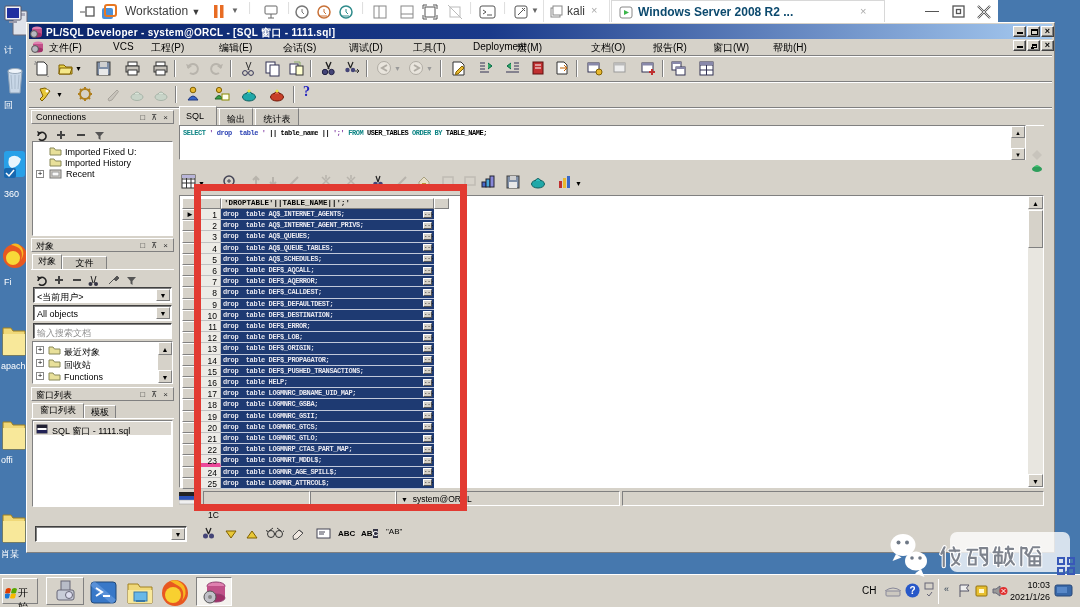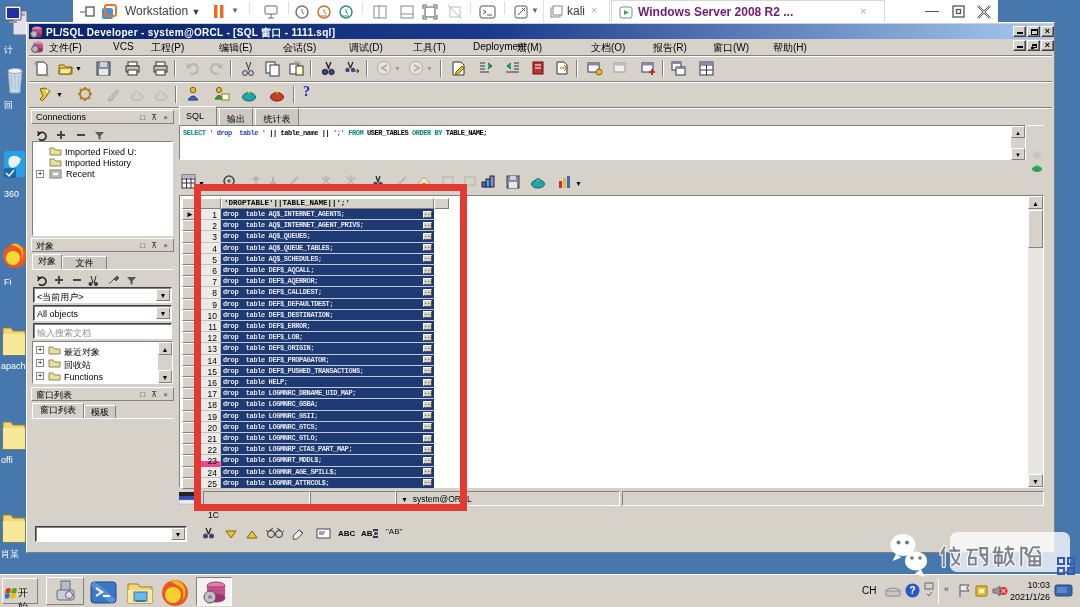--- a/index.html
+++ b/index.html
@@ -138,21 +138,21 @@
         <rect x="3" y="1" width="9" height="9" fill="#fff" stroke="#888"></rect>
       </svg>
    <span class="abs" style="left:23px;top:4px;font-size:12px;">kali</span>
    <span class="abs" style="left:47px;top:4px;color:#aaa;font-size:11px;">×</span>
  </div>
  <div class="abs" style="left:538px;top:0px;width:274px;height:22px;border:1px solid #d8d8d8;border-bottom:none;background:#fff;">
    <svg class="abs" style="left:7px;top:5px" width="14" height="13">
         <rect x="1" y="1" width="12" height="11" rx="2" fill="none" stroke="#888"></rect>
         <path d="M5 4 l5 2.5 -5 2.5 z" fill="#3bb54a"></path>
       </svg>
-   <span class="abs" style="left:26px;top:4px;font-size:12px;font-weight:bold;color:#701a75;">Windows Server 2008 R2 ...</span>
+   <span class="abs" style="left:26px;top:4px;font-size:12px;font-weight:bold;color:#0c4a6e;">Windows Server 2008 R2 ...</span>
    <span class="abs" style="left:248px;top:4px;color:#aaa;font-size:11px;">×</span>
  </div>
 
  <span class="abs" style="left:852px;top:2px;color:#555;font-size:14px;">—</span>
  <svg class="abs" style="left:878px;top:4px" width="16" height="16">
       <rect x="2" y="2" width="11" height="11" fill="none" stroke="#555" stroke-width="1.3"></rect>
       <rect x="5.5" y="5.5" width="4" height="4" fill="none" stroke="#555" stroke-width="1.3"></rect>
     </svg>
  <svg class="abs" style="left:902px;top:3px" width="18" height="18">
       <path d="M3 3 L15 15 M15 3 L3 15" stroke="#555" stroke-width="2.2" fill="none"></path>
@@ -466,20 +466,29 @@
         <div class="abs" style="right:0;top:0;width:14px;height:41px;background:#d6d2c9;">
           <div class="abs ras gray" style="left:0;top:0;width:14px;height:13px;text-align:center;font-size:7px;line-height:13px;">▲</div>
           <div class="abs ras gray" style="left:0;bottom:0;width:14px;height:13px;text-align:center;font-size:7px;line-height:13px;">▼</div>
         </div>
       </div>
 
       <div class="pnl-title" style="top:277px;">窗口列表<span class="pnl-btns">□ ⊼ ×</span></div>
       <div class="tab-act" style="left:1px;top:293px;width:52px;height:15px;">窗口列表</div>
       <div class="tab-in" style="left:53px;top:295px;width:32px;height:13px;">模板</div>
       <div class="abs" style="left:0;top:308px;right:0;height:1px;background:#fff;"></div>
+      <div class="abs sunk" style="left:1px;top:310px;width:141px;height:87px;background:#fff;font-size:9px;">
+        <div class="abs" style="left:1px;top:1px;right:1px;height:13px;background:#dcd8d0;"></div>
+        <svg class="abs" style="left:3px;top:3px" width="12" height="10">
+            <rect x="1" y="1" width="10" height="8" fill="#fff" stroke="#334"></rect>
+            <rect x="1" y="1" width="10" height="3" fill="#223"></rect>
+            <rect x="1" y="6" width="10" height="3" fill="#225"></rect>
+          </svg>
+        <span class="abs" style="left:19px;top:4px;">SQL 窗口 - 1111.sql</span>
+      </div>
     </div>
     <div class="abs" id="rightarea" style="left:150px;top:1px;right:8px;height:398px;">
 
       <div class="tab-act" style="left:0px;top:-3px;width:38px;height:19px;text-align:left;padding:4px 0 0 6px;">SQL</div>
       <div class="tab-in" style="left:40px;top:-1px;width:34px;height:17px;padding-top:4px;">输出</div>
       <div class="tab-in" style="left:76px;top:-1px;width:44px;height:17px;padding-top:4px;">统计表</div>
       <div class="abs" style="left:0;top:16px;right:0;height:1px;background:#fff;"></div>
 
       <div class="abs sunk" style="left:0px;top:16px;width:847px;height:35px;background:#fff;">
         <div style="position:absolute;left:3px;top:3px;font-family:'Liberation Mono',monospace;font-size:7px;letter-spacing:-0.45px;font-weight:bold;white-space:pre;color:#000;"><span style="color:#0e8484;">SELECT</span> <span style="color:#7a2f9e;">'</span><span style="color:#2d44b4;"> drop  table </span><span style="color:#7a2f9e;">'</span> || table_name || <span style="color:#7a2f9e;">';'</span> <span style="color:#0e8484;">FROM</span> USER_TABLES <span style="color:#0e8484;">ORDER BY</span> TABLE_NAME;</div>
@@ -630,21 +639,21 @@
 <div class="abs" style="left:2px;top:311.8px;width:15px;height:11.2px;background:#d6d2c9;border:1px solid #808080;border-top-color:#fff;border-left-color:#fff;"></div>
 <div class="abs" style="left:17px;top:311.8px;width:24px;height:11.2px;background:#ecebe6;border-right:1px solid #c0c0c0;border-bottom:1px solid #c0c0c0;font-size:8.5px;text-align:right;padding:1px 3px 0 0;color:#000;">20</div>
 <div class="abs" style="left:41px;top:311.8px;width:213px;height:11.2px;background:#1e3a72;border-bottom:1px solid #c0c8da;color:#e6e6ee;font-family:'Liberation Mono',monospace;font-size:7px;letter-spacing:-0.4px;font-weight:bold;padding:1px 0 0 2px;white-space:nowrap;overflow:hidden;">drop&nbsp;&nbsp;table LOGMNRC_GTCS;<span style="position:absolute;right:2px;top:1.5px;width:9px;height:7px;background:#d6d2c9;border:1px solid #fff;border-right-color:#555;border-bottom-color:#555;font-size:6px;line-height:4px;text-align:center;color:#000;">...</span></div>
 <div class="abs" style="left:2px;top:323.0px;width:15px;height:11.2px;background:#d6d2c9;border:1px solid #808080;border-top-color:#fff;border-left-color:#fff;"></div>
 <div class="abs" style="left:17px;top:323.0px;width:24px;height:11.2px;background:#ecebe6;border-right:1px solid #c0c0c0;border-bottom:1px solid #c0c0c0;font-size:8.5px;text-align:right;padding:1px 3px 0 0;color:#000;">21</div>
 <div class="abs" style="left:41px;top:323.0px;width:213px;height:11.2px;background:#1e3a72;border-bottom:1px solid #c0c8da;color:#e6e6ee;font-family:'Liberation Mono',monospace;font-size:7px;letter-spacing:-0.4px;font-weight:bold;padding:1px 0 0 2px;white-space:nowrap;overflow:hidden;">drop&nbsp;&nbsp;table LOGMNRC_GTLO;<span style="position:absolute;right:2px;top:1.5px;width:9px;height:7px;background:#d6d2c9;border:1px solid #fff;border-right-color:#555;border-bottom-color:#555;font-size:6px;line-height:4px;text-align:center;color:#000;">...</span></div>
 <div class="abs" style="left:2px;top:334.2px;width:15px;height:11.2px;background:#d6d2c9;border:1px solid #808080;border-top-color:#fff;border-left-color:#fff;"></div>
 <div class="abs" style="left:17px;top:334.2px;width:24px;height:11.2px;background:#ecebe6;border-right:1px solid #c0c0c0;border-bottom:1px solid #c0c0c0;font-size:8.5px;text-align:right;padding:1px 3px 0 0;color:#000;">22</div>
 <div class="abs" style="left:41px;top:334.2px;width:213px;height:11.2px;background:#1e3a72;border-bottom:1px solid #c0c8da;color:#e6e6ee;font-family:'Liberation Mono',monospace;font-size:7px;letter-spacing:-0.4px;font-weight:bold;padding:1px 0 0 2px;white-space:nowrap;overflow:hidden;">drop&nbsp;&nbsp;table LOGMNRP_CTAS_PART_MAP;<span style="position:absolute;right:2px;top:1.5px;width:9px;height:7px;background:#d6d2c9;border:1px solid #fff;border-right-color:#555;border-bottom-color:#555;font-size:6px;line-height:4px;text-align:center;color:#000;">...</span></div>
 <div class="abs" style="left:2px;top:345.4px;width:15px;height:11.2px;background:#d6d2c9;border:1px solid #808080;border-top-color:#fff;border-left-color:#fff;"></div>
-<div class="abs" style="left:17px;top:345.4px;width:24px;height:11.2px;background:#ecebe6;border-right:1px solid #c0c0c0;border-bottom:6px solid #ec4899;font-size:8.5px;text-align:right;padding:1px 3px 0 0;color:#000;">23</div>
+<div class="abs" style="left:17px;top:345.4px;width:24px;height:11.2px;background:#ecebe6;border-right:1px solid #c0c0c0;border-bottom:4px solid #ec4899;font-size:8.5px;text-align:right;padding:1px 3px 0 0;color:#000;">23</div>
 <div class="abs" style="left:41px;top:345.4px;width:213px;height:11.2px;background:#1e3a72;border-bottom:1px solid #c0c8da;color:#e6e6ee;font-family:'Liberation Mono',monospace;font-size:7px;letter-spacing:-0.4px;font-weight:bold;padding:1px 0 0 2px;white-space:nowrap;overflow:hidden;">drop&nbsp;&nbsp;table LOGMNRT_MDDL$;<span style="position:absolute;right:2px;top:1.5px;width:9px;height:7px;background:#d6d2c9;border:1px solid #fff;border-right-color:#555;border-bottom-color:#555;font-size:6px;line-height:4px;text-align:center;color:#000;">...</span></div>
 <div class="abs" style="left:2px;top:356.6px;width:15px;height:11.2px;background:#d6d2c9;border:1px solid #808080;border-top-color:#fff;border-left-color:#fff;"></div>
 <div class="abs" style="left:17px;top:356.6px;width:24px;height:11.2px;background:#ecebe6;border-right:1px solid #c0c0c0;border-bottom:1px solid #c0c0c0;font-size:8.5px;text-align:right;padding:1px 3px 0 0;color:#000;">24</div>
 <div class="abs" style="left:41px;top:356.6px;width:213px;height:11.2px;background:#1e3a72;border-bottom:1px solid #c0c8da;color:#e6e6ee;font-family:'Liberation Mono',monospace;font-size:7px;letter-spacing:-0.4px;font-weight:bold;padding:1px 0 0 2px;white-space:nowrap;overflow:hidden;">drop&nbsp;&nbsp;table LOGMNR_AGE_SPILL$;<span style="position:absolute;right:2px;top:1.5px;width:9px;height:7px;background:#d6d2c9;border:1px solid #fff;border-right-color:#555;border-bottom-color:#555;font-size:6px;line-height:4px;text-align:center;color:#000;">...</span></div>
 <div class="abs" style="left:2px;top:367.8px;width:15px;height:11.2px;background:#d6d2c9;border:1px solid #808080;border-top-color:#fff;border-left-color:#fff;"></div>
 <div class="abs" style="left:17px;top:367.8px;width:24px;height:11.2px;background:#ecebe6;border-right:1px solid #c0c0c0;border-bottom:1px solid #c0c0c0;font-size:8.5px;text-align:right;padding:1px 3px 0 0;color:#000;">25</div>
 <div class="abs" style="left:41px;top:367.8px;width:213px;height:11.2px;background:#1e3a72;border-bottom:1px solid #c0c8da;color:#e6e6ee;font-family:'Liberation Mono',monospace;font-size:7px;letter-spacing:-0.4px;font-weight:bold;padding:1px 0 0 2px;white-space:nowrap;overflow:hidden;">drop&nbsp;&nbsp;table LOGMNR_ATTRCOL$;<span style="position:absolute;right:2px;top:1.5px;width:9px;height:7px;background:#d6d2c9;border:1px solid #fff;border-right-color:#555;border-bottom-color:#555;font-size:6px;line-height:4px;text-align:center;color:#000;">...</span></div>
         </div>
         <div class="abs" style="right:0;top:0;width:15px;height:291px;background:#e8e6e0;">
           <div class="abs ras gray" style="left:0;top:0;width:15px;height:13px;text-align:center;font-size:7px;line-height:13px;">▲</div>

